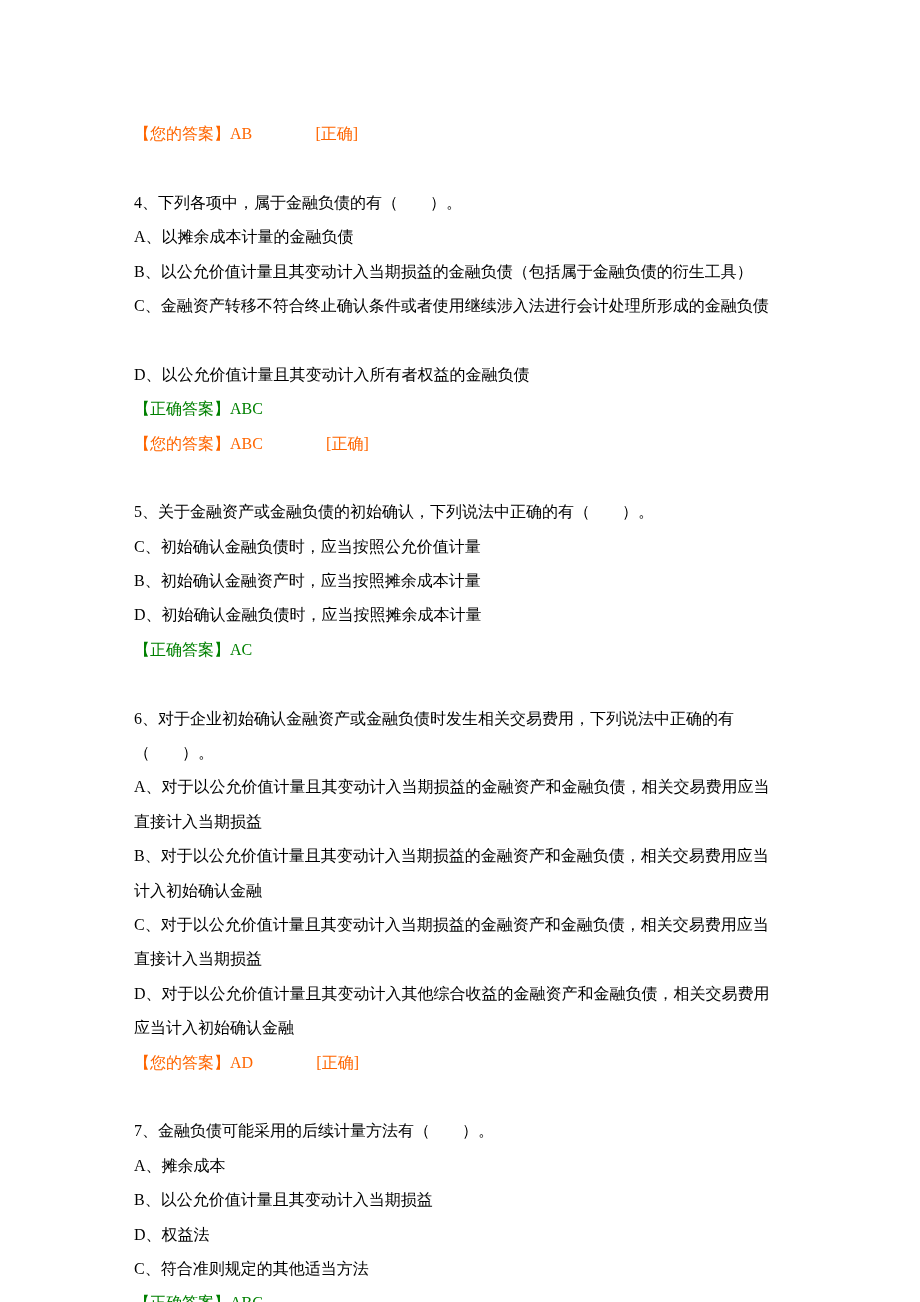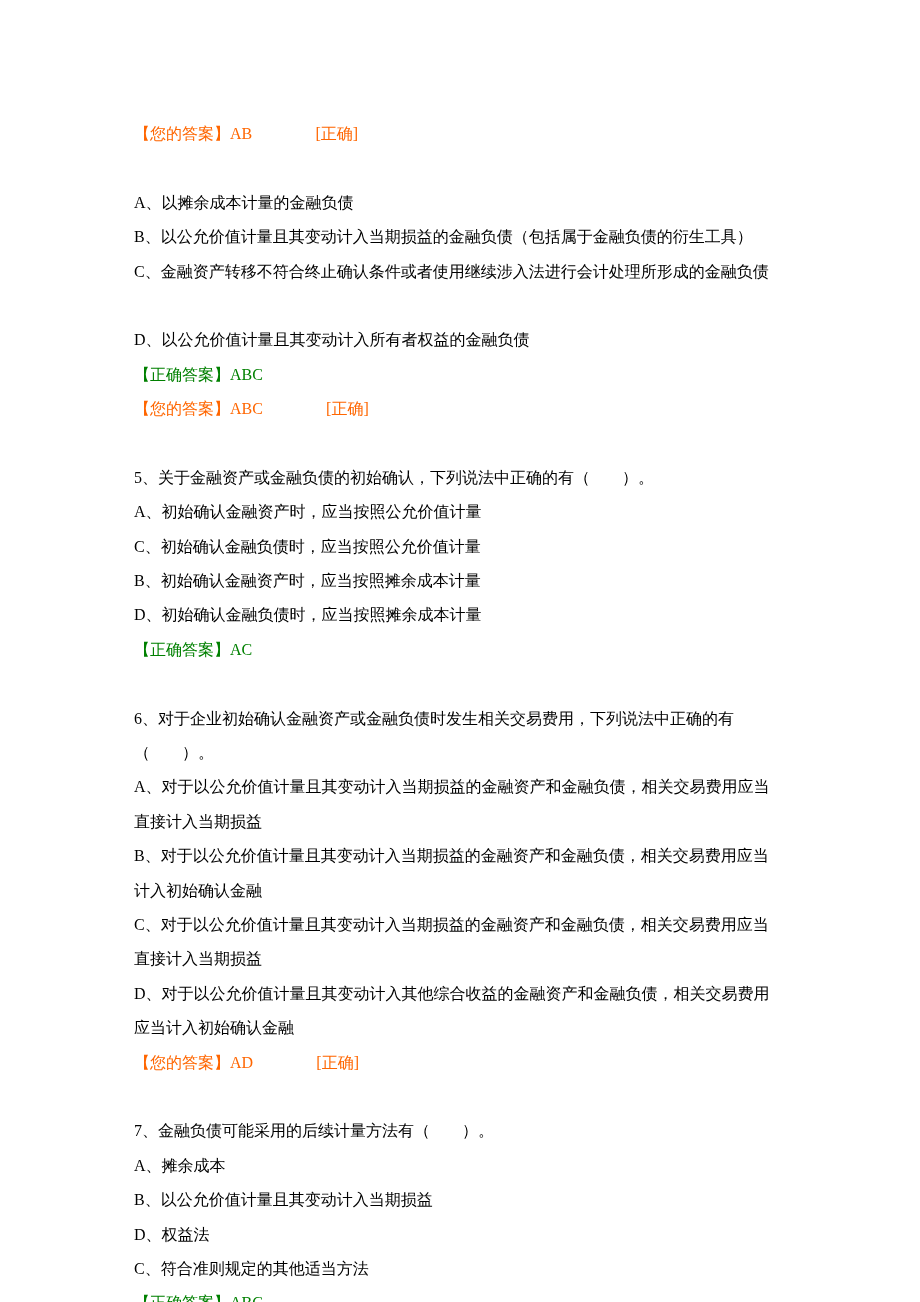--- a/index.html
+++ b/index.html
@@ -39,37 +39,37 @@
 
 <div class="page">
 
   <p class="para answer-row">
     <span class="your-label">【您的答案】</span><span class="your-value">AB</span>
     <span class="status">[正确]</span>
   </p>
 
   <div class="gap"></div>
 
+  <p class="para">4、下列各项中，属于金融负债的有（　　）。</p>
   <p class="para">A、以摊余成本计量的金融负债</p>
   <p class="para">B、以公允价值计量且其变动计入当期损益的金融负债（包括属于金融负债的衍生工具）</p>
   <p class="para">C、金融资产转移不符合终止确认条件或者使用继续涉入法进行会计处理所形成的金融负债</p>
   <div class="gap"></div>
   <p class="para">D、以公允价值计量且其变动计入所有者权益的金融负债</p>
   <p class="para correct-row">
     <span class="label">【正确答案】</span><span class="value">ABC</span>
   </p>
   <p class="para answer-row">
     <span class="your-label">【您的答案】</span><span class="your-value">ABC</span>
     <span class="status">[正确]</span>
   </p>
 
   <div class="gap"></div>
 
   <p class="para">5、关于金融资产或金融负债的初始确认，下列说法中正确的有（　　）。</p>
-  <p class="para">A、初始确认金融资产时，应当按照公允价值计量</p>
   <p class="para">C、初始确认金融负债时，应当按照公允价值计量</p>
   <p class="para">B、初始确认金融资产时，应当按照摊余成本计量</p>
   <p class="para">D、初始确认金融负债时，应当按照摊余成本计量</p>
   <p class="para correct-row">
     <span class="label">【正确答案】</span><span class="value">AC</span>
   </p>
 
   <div class="gap"></div>
 
   <p class="para">6、对于企业初始确认金融资产或金融负债时发生相关交易费用，下列说法中正确的有</p>

